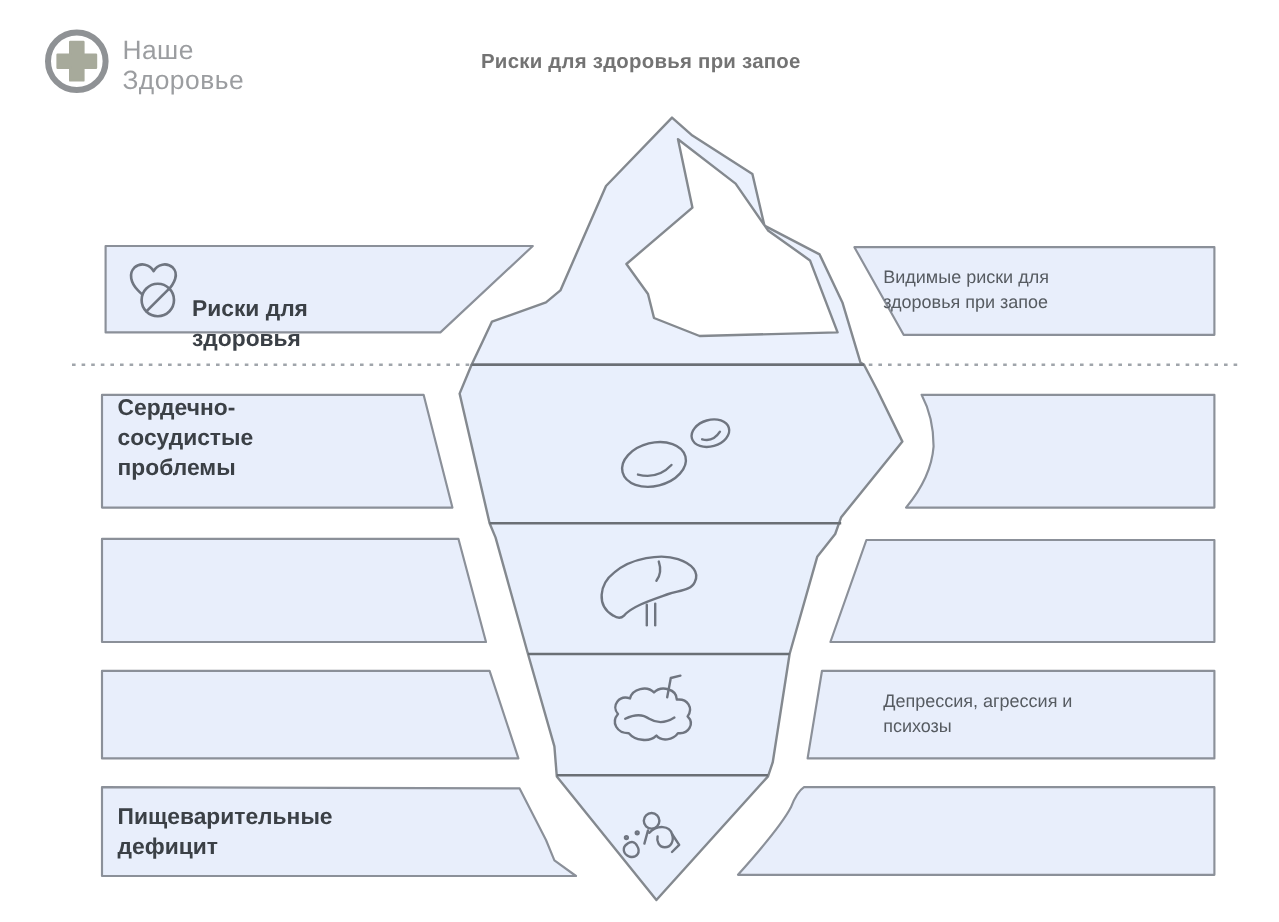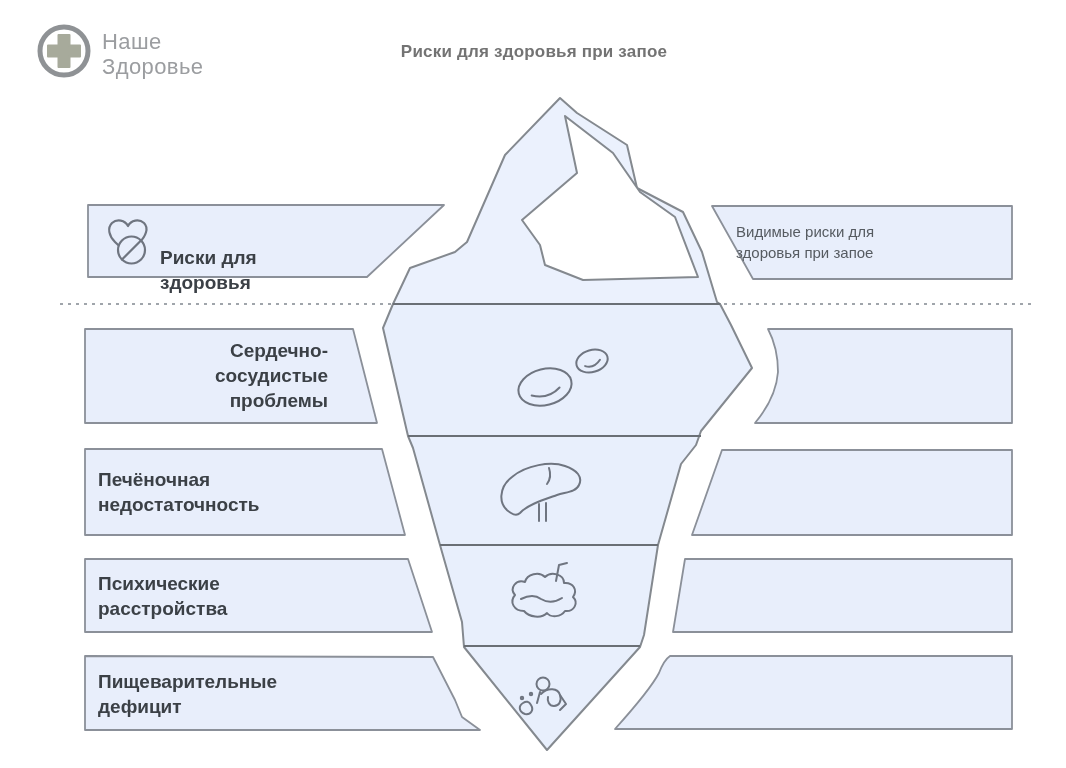--- a/index.html
+++ b/index.html
@@ -121,26 +121,24 @@
 
   <div class="brand">
     <div class="brand-text">Наше
 Здоровье</div>
   </div>
 
   <div class="title">Риски для здоровья при запое</div>
 
   <div class="lbl-left" style="left:160px; top:219px; width:180px;margin-top:26px;">Риски для
 здоровья</div>
-  <div class="lbl-left" style="left:98px; top:338px; width:230px;text-align:right;">Сердечно-
+  <div class="lbl-left" style="left:98px; top:328px; width:230px;">Сердечно-
 сосудистые
 проблемы</div>
-  <div class="lbl-left" style="left:98px; top:467px; width:270px;">Печёночная
-недостаточность</div>
-  <div class="lbl-left" style="left:98px; top:571px; width:260px;">Психические
-расстройства</div>
   <div class="lbl-left" style="left:98px; top:669px; width:300px;">Пищеварительные
 дефицит</div>
 
   <div class="lbl-right" style="top:221px; width:260px;">Видимые риски для
 здоровья при запое</div>
+  <div class="lbl-right" style="top:574px; width:260px;">Депрессия, агрессия и
+психозы</div>
 
 </div>
 
 </body></html>

